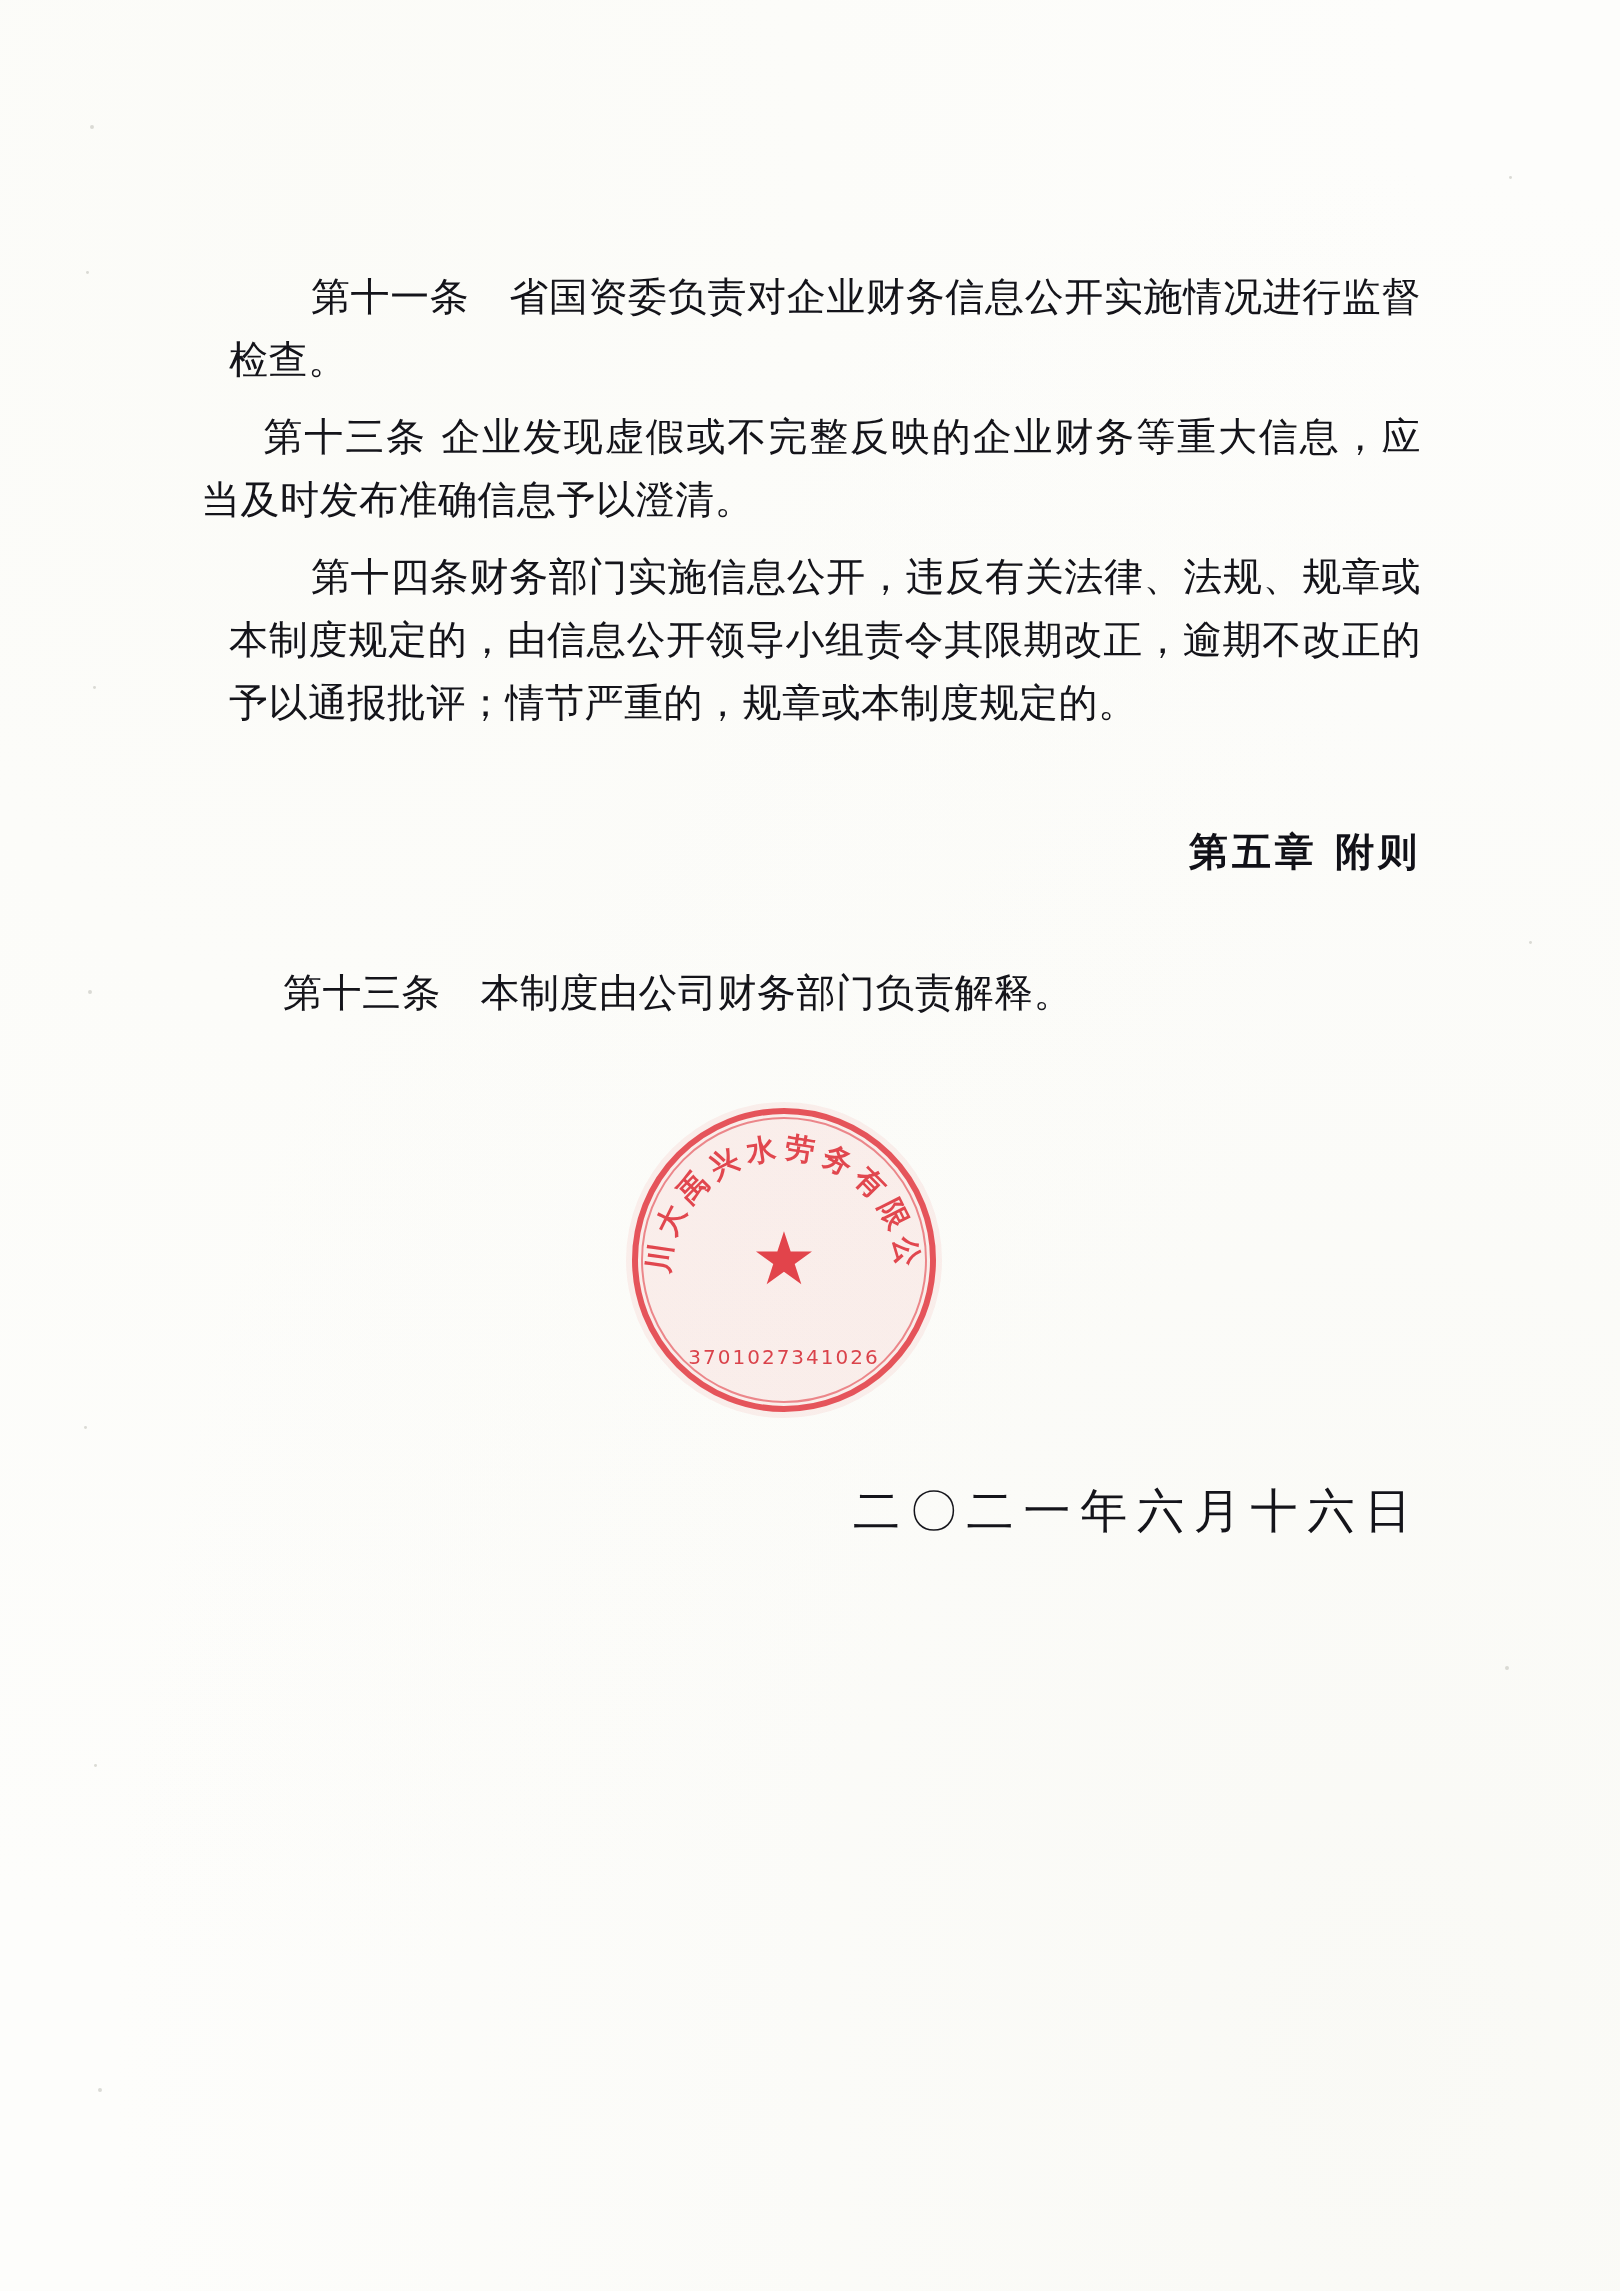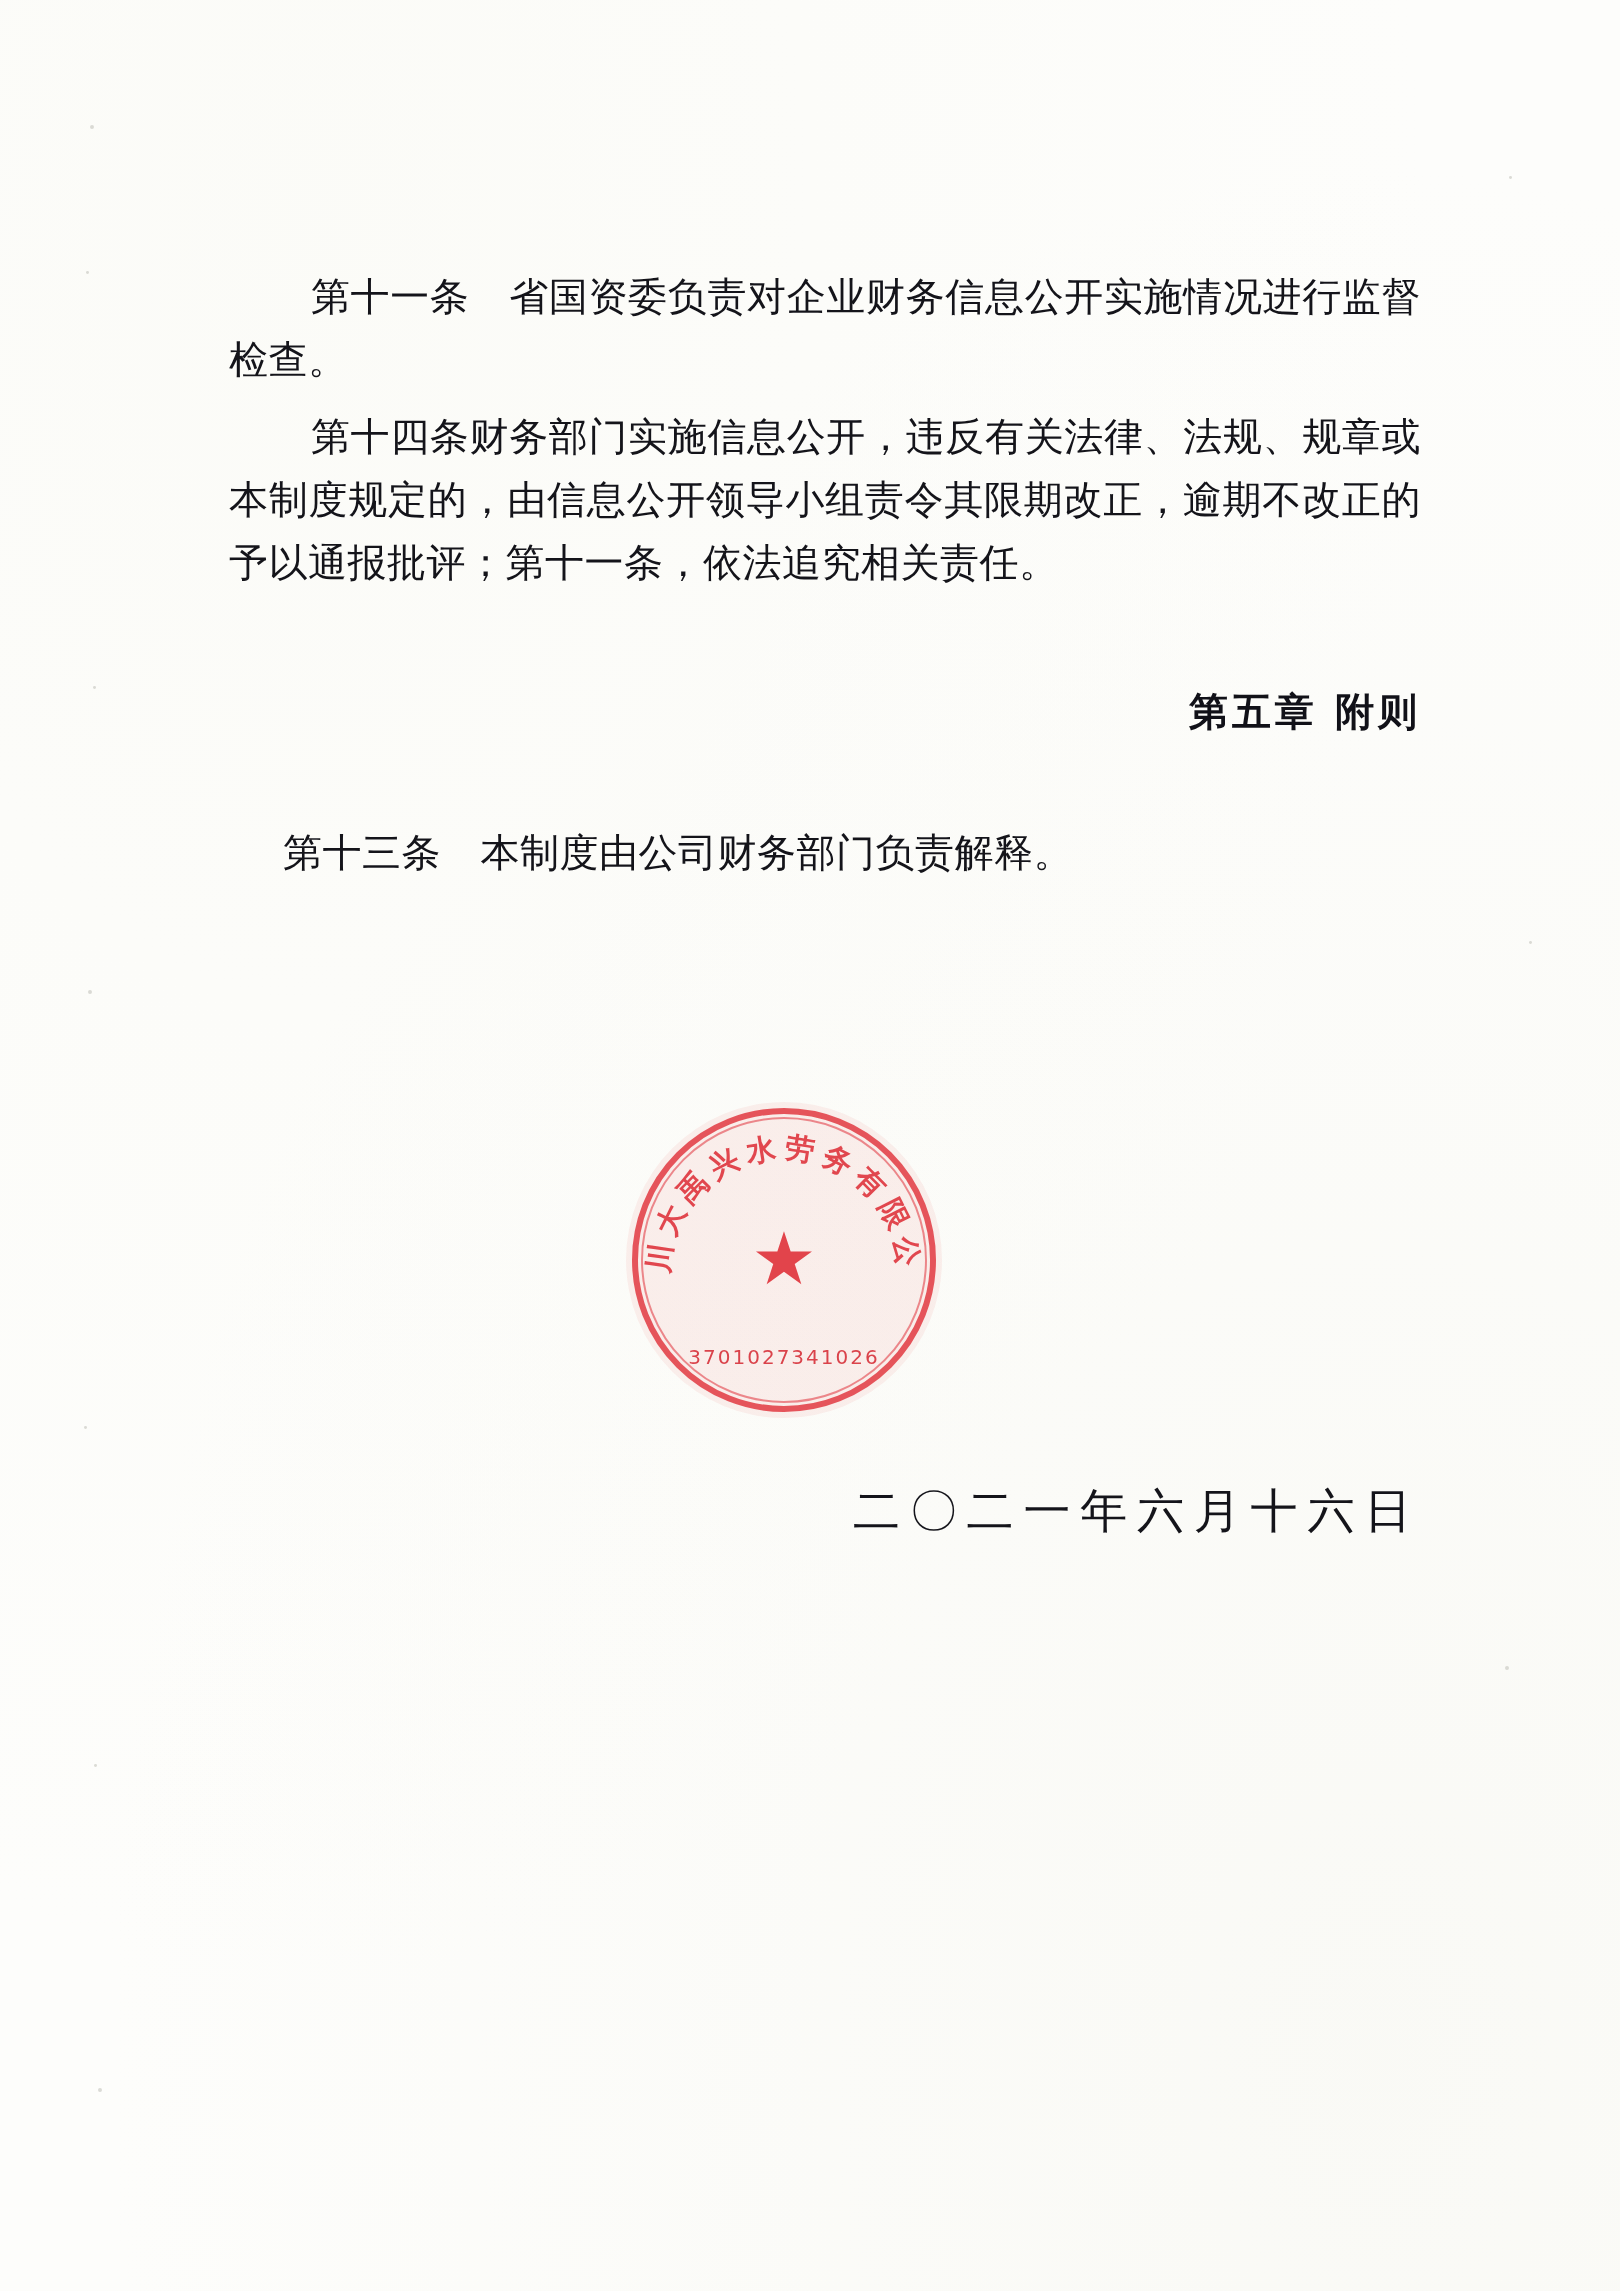--- a/index.html
+++ b/index.html
@@ -157,21 +157,22 @@
   <div class="speck" style="left:84px;top:1426px;width:2.9px;height:2.9px;"></div>
   <div class="speck" style="left:94px;top:1764px;width:2.9px;height:2.9px;"></div>
   <div class="speck" style="left:98px;top:2088px;width:3.9px;height:3.9px;"></div>
   <div class="speck" style="left:1509px;top:176px;width:2.9px;height:2.9px;"></div>
   <div class="speck" style="left:1529px;top:941px;width:2.9px;height:2.9px;"></div>
   <div class="speck" style="left:1505px;top:1666px;width:3.9px;height:3.9px;"></div>
 
   <div class="content">
 
     <p class="para indent">第十一条　省国资委负责对企业财务信息公开实施情况进行监督检查。</p>
-    <p class="para indent">第十四条财务部门实施信息公开，违反有关法律、法规、规章或本制度规定的，由信息公开领导小组责令其限期改正，逾期不改正的予以通报批评；第十一条，依法追究相关责任。</p>
+    <p class="para indent-small">第十三条 企业发现虚假或不完整反映的企业财务等重大信息，应当及时发布准确信息予以澄清。</p>
+    <p class="para indent">第十四条财务部门实施信息公开，违反有关法律、法规、规章或本制度规定的，由信息公开领导小组责令其限期改正，逾期不改正的予以通报批评；情节严重的，规章或本制度规定的。</p>
 
     <h2 class="chapter-title">第五章  附则</h2>
 
     <p class="tail-line">第十三条　本制度由公司财务部门负责解释。</p>
 
   </div>
 
   <div class="date-line">二〇二一年六月十六日</div>
 
   <div class="seal">

